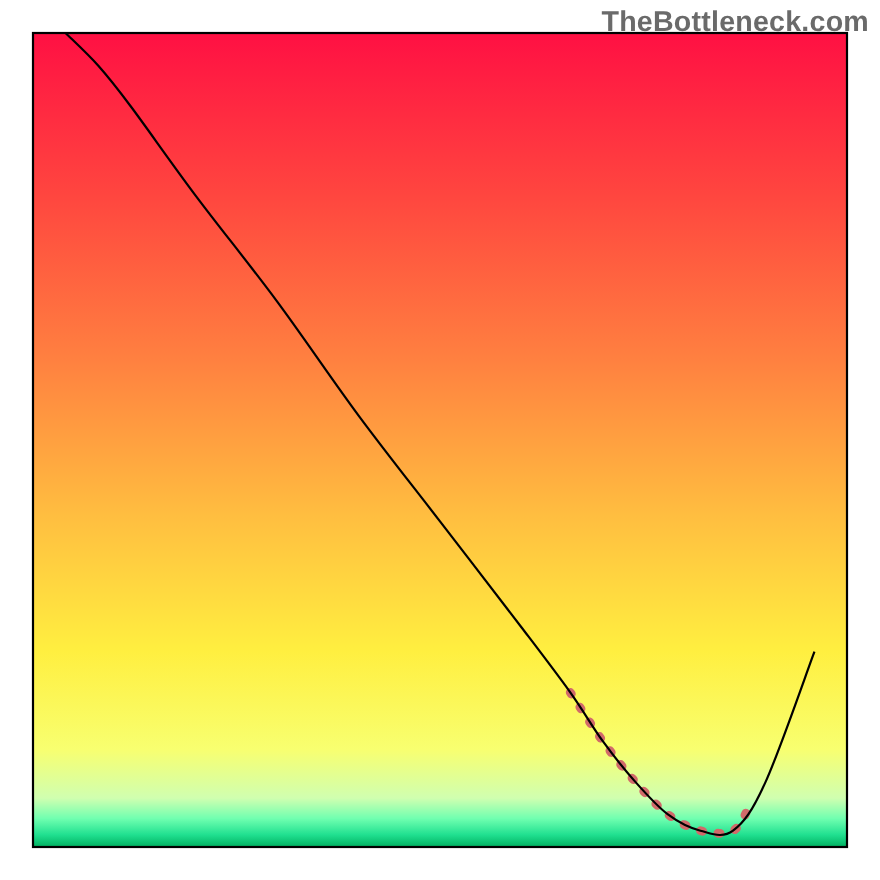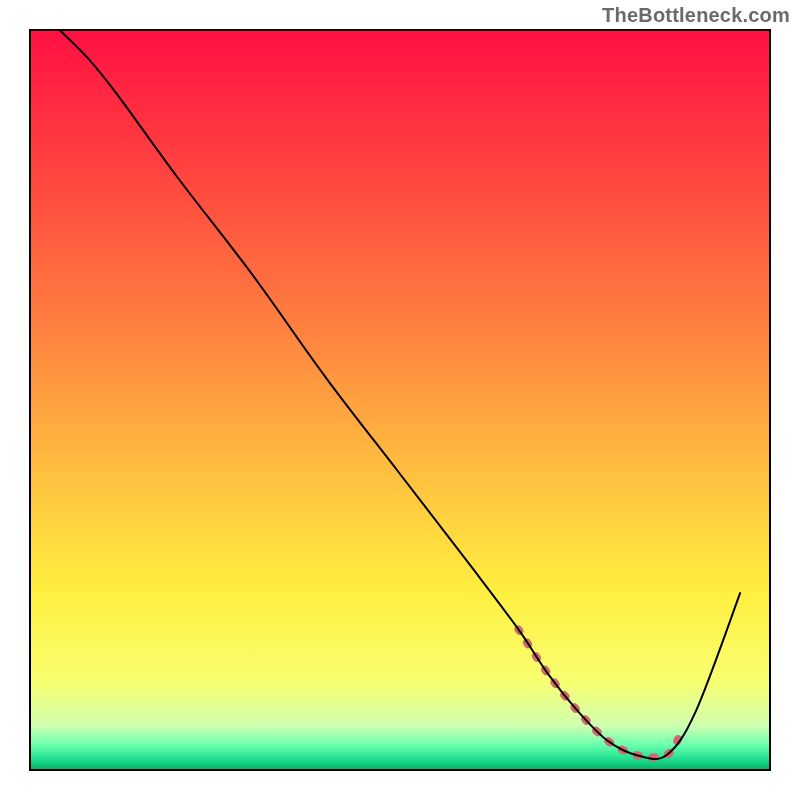--- a/index.html
+++ b/index.html
@@ -13,21 +13,21 @@
   }
   .stage {
     position: relative;
     width: 800px;
     height: 800px;
   }
   .watermark {
     position: absolute;
     top: 4px;
     right: 10px;
-    font-size: 20px;
+    font-size: 26px;
     font-weight: 600;
     color: #6a6a6a;
     letter-spacing: 0.2px;
     z-index: 5;
   }
   svg.plot {
     position: absolute;
     left: 0;
     top: 0;
     width: 800px;

